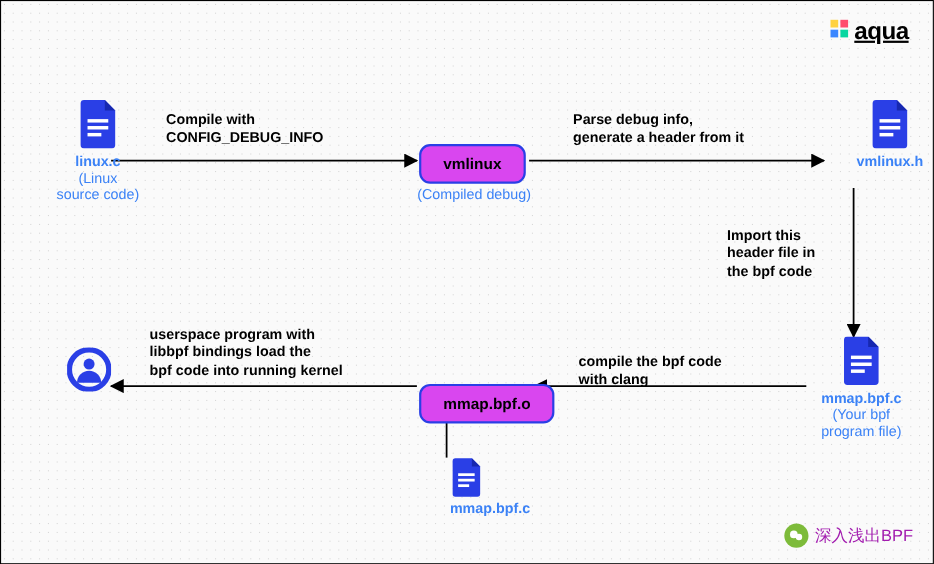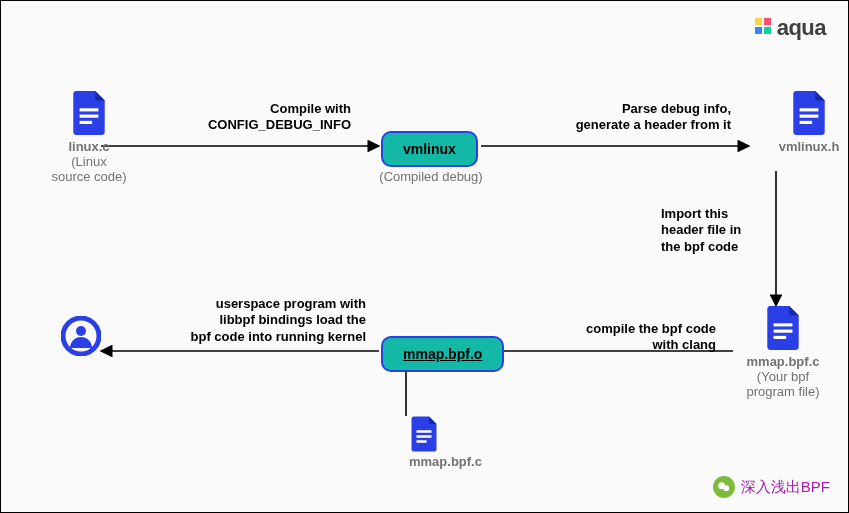--- a/index.html
+++ b/index.html
@@ -11,47 +11,48 @@
     background-size: 8px 8px;
     position: relative;
     border: 1px solid #000;
     overflow: hidden;
   }
   .logo {
     position: absolute;
     top: 14px; right: 22px;
     font-weight: 700;
     font-size: 22px;
-    color: #404040;
+    color: #000000;
     letter-spacing: -0.5px;
+    text-decoration: underline;
   }
   .logo-icon { display:inline-block; vertical-align:middle; margin-right:4px; }
   .node {
     position: absolute;
     text-align: center;
     font-size: 13px;
     font-weight: 700;
-    color: #737373;
+    color: #3b82f6;
   }
   .node .caption { font-weight: 400; }
   .box {
     position: absolute;
     border: 2px solid #2a3fe6;
     border-radius: 10px;
-    background: #14b8a6;
+    background: #d946ef;
     padding: 8px 20px;
     font-weight: 700;
     font-size: 14px;
     text-align: center;
   }
   .edge-label {
     position: absolute;
     font-size: 13px;
     font-weight: 700;
-    text-align: right;
+    text-align: left;
     color: #000;
     line-height: 1.25;
   }
   svg.arrows {
     position: absolute;
     top:0; left:0; width:849px; height:513px;
     pointer-events:none;
   }
   .file-icon { display:block; margin:0 auto 4px; }
   .user-icon { display:block; margin:0 auto 4px; }
@@ -138,21 +139,21 @@
     <path d="M16 0 v6 h6 z" fill="#1728b0"></path>
     <rect x="6" y="11" width="12" height="2" fill="#fff"></rect>
     <rect x="6" y="15" width="12" height="2" fill="#fff"></rect>
     <rect x="6" y="19" width="8" height="2" fill="#fff"></rect>
   </svg>
   <div>mmap.bpf.c</div>
   <div class="caption" style="white-space:pre-line">(Your bpf
 program file)</div>
 </div>
 
-<div class="box" style="left:380px; top:335px;text-decoration:underline;">
+<div class="box" style="left:380px; top:348px;">
   <div>mmap.bpf.o</div>
 </div>
 
 <div class="node" style="left:408px; top:415px; width:120px; text-align:left;">
   <svg width="30" height="36" viewBox="0 0 24 28" style="display:inline-block; vertical-align:middle;">
     <path d="M4 0 h12 l6 6 v20 a2 2 0 0 1 -2 2 H4 a2 2 0 0 1 -2 -2 V2 a2 2 0 0 1 2 -2 z" fill="#2a3fe6"></path>
     <path d="M16 0 v6 h6 z" fill="#1728b0"></path>
     <rect x="6" y="11" width="12" height="2" fill="#fff"></rect>
     <rect x="6" y="15" width="12" height="2" fill="#fff"></rect>
     <rect x="6" y="19" width="8" height="2" fill="#fff"></rect>

